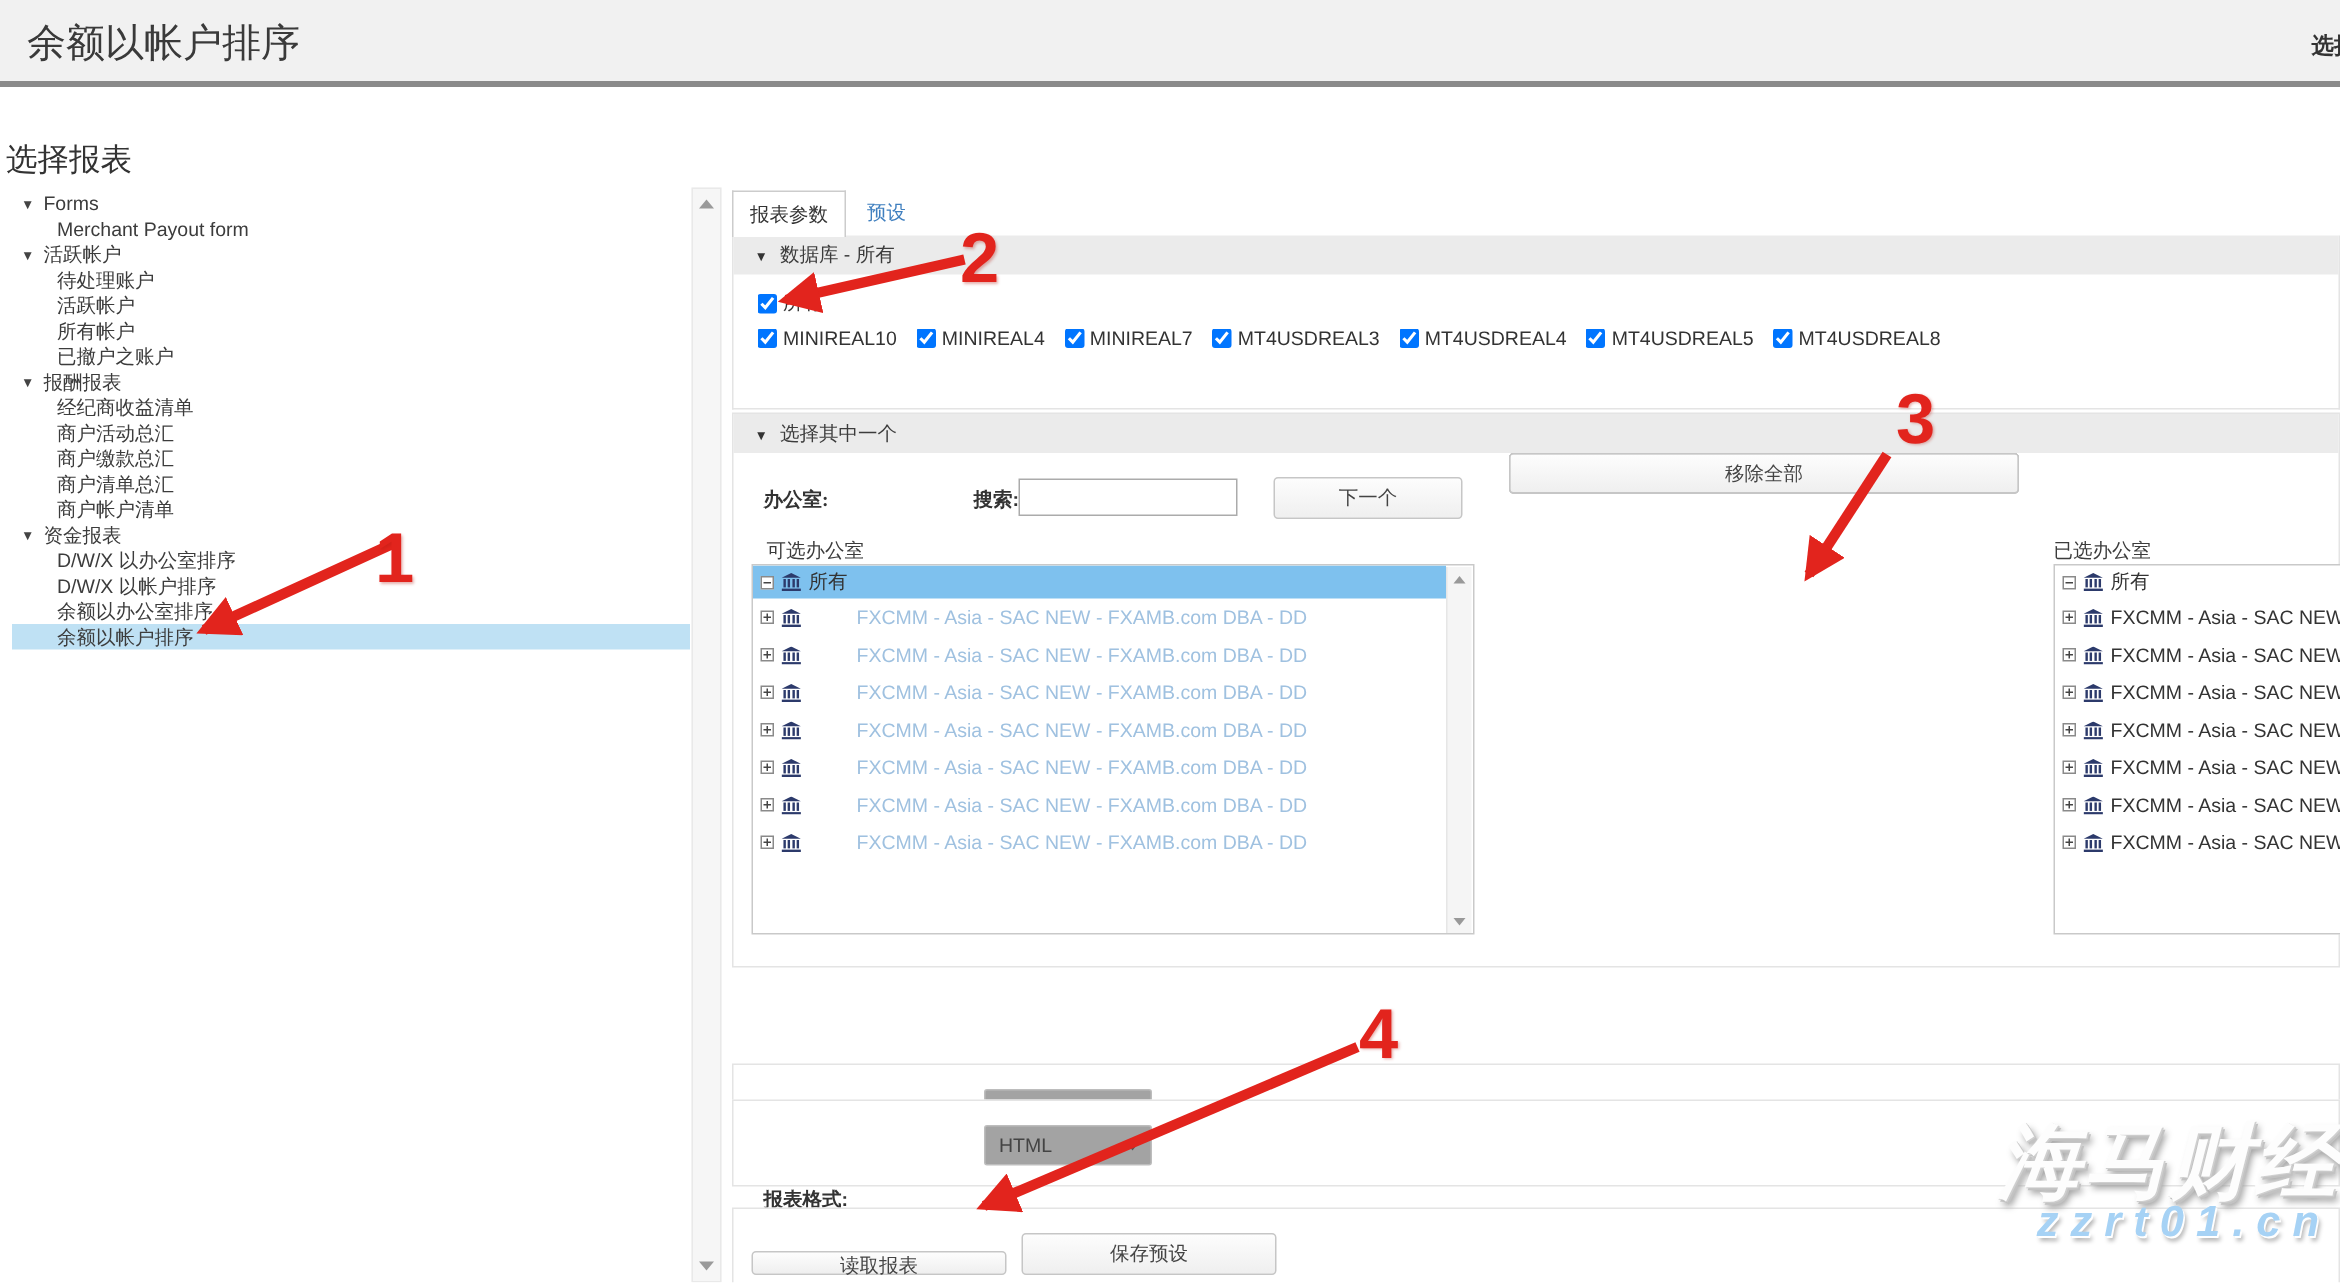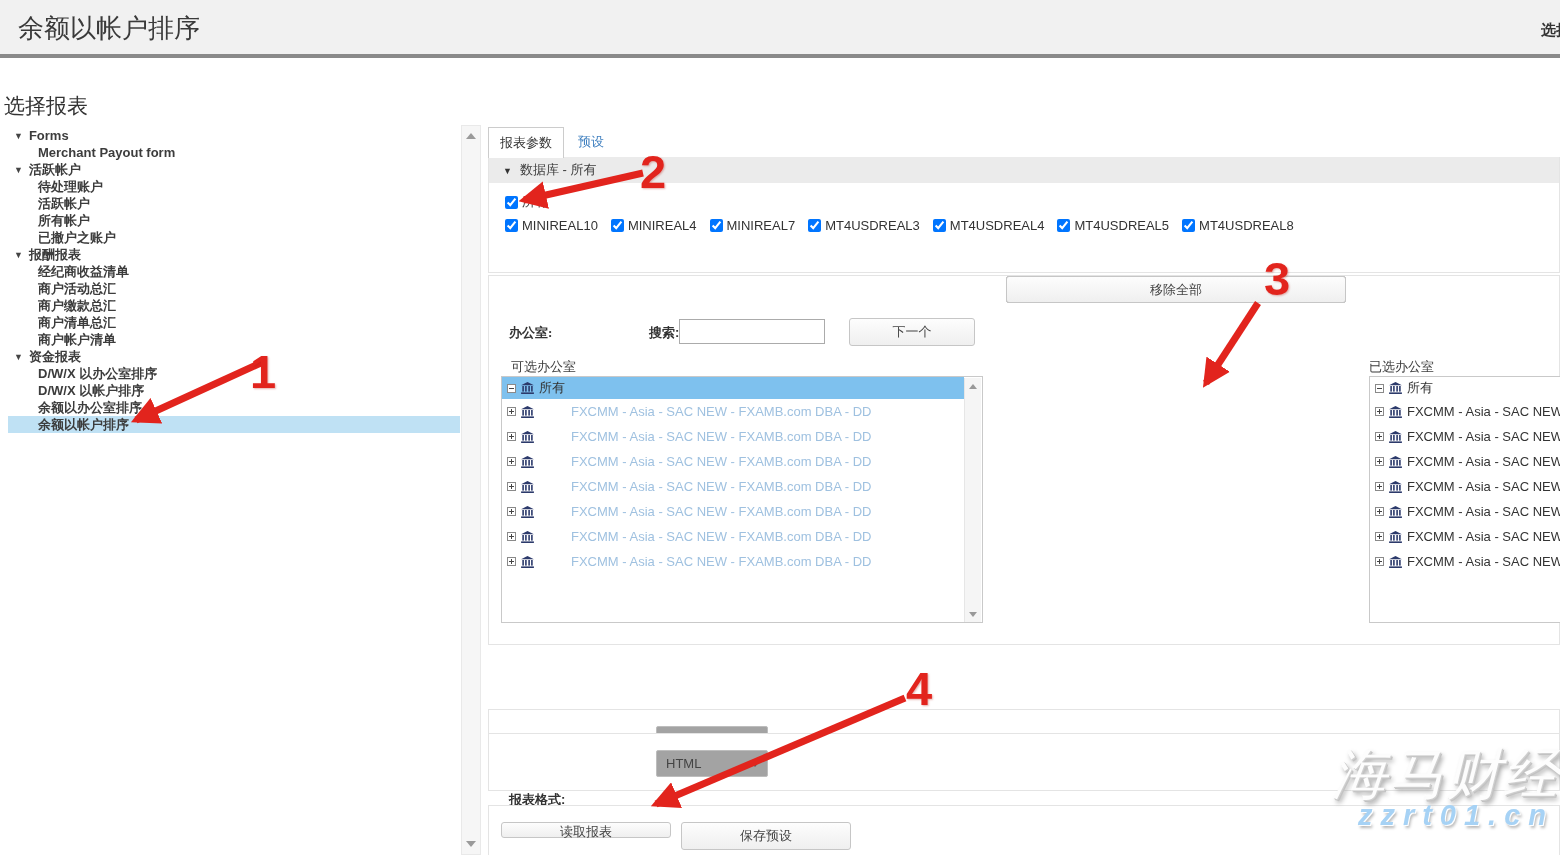--- a/index.html
+++ b/index.html
@@ -10,21 +10,21 @@
   .win-header { position:absolute; left:0; top:0; width:1560px; height:58px;
     background:#f1f1f1; border-bottom:4px solid #8a8a8a; }
   .win-title { position:absolute; left:18px; top:11px; font-size:26px; color:#3a3a3a; }
   .hdr-right { position:absolute; left:1541px; top:21px; font-size:15px; font-weight:bold; color:#333; white-space:nowrap; }
 
   .page-title { position:absolute; left:4px; top:92px; font-size:21px; color:#333; }
 
   
   .tree { position:absolute; left:8px; top:127px; width:452px; }
   .tree-item { height:17px; line-height:17px; font-size:13px; color:#3c3c3c;
-    padding-left:30px; white-space:nowrap; cursor:default;font-weight:bold; }
+    padding-left:30px; white-space:nowrap; cursor:default; }
   .tree-item.parent { padding-left:6px; }
   .tree-item.selected { background:#bfe1f4; }
   .tree-item .caret { display:none; font-size:9px; color:#444; margin-right:6px; vertical-align:1px; }
   .tree-item.parent .caret { display:inline; }
 
   
   .vscroll { position:absolute; background:#f6f6f6; border:1px solid #e9e9e9; }
   .vscroll .arr { position:absolute; left:50%; transform:translateX(-50%);
     width:0; height:0; border-left:5px solid transparent; border-right:5px solid transparent; }
   .vscroll .arr.up { top:7px; border-bottom:6px solid #9a9a9a; }
@@ -102,25 +102,25 @@
 
   
   .select { position:absolute; left:167px; top:16px; width:112px; height:27px;
     background:#a3a3a3; border:1px solid #bdbdbd; border-radius:2px;
     font-size:13px; color:#444; line-height:25px; padding-left:9px; cursor:pointer; }
   .select .sel-arrow { position:absolute; right:8px; top:11px; width:0; height:0;
     border-left:4px solid transparent; border-right:4px solid transparent; border-top:5px solid #555; }
   #period-label { left:20px; top:22px; }
   #format-label { left:20px; top:24px;margin-top:33px; }
 
-  #load-btn { position:absolute; left:12px; top:16px; width:170px; height:16px; }
+  #load-btn { position:absolute; left:12px; top:28px; width:170px; height:16px; }
   #save-btn { position:absolute; left:192px; top:16px; width:170px; height:28px; }
 
   
-  .wm1 { position:absolute; right:0px; top:738px; font-size:55px; font-weight:400; font-style:italic;
+  .wm1 { position:absolute; right:0px; top:738px; font-size:55px; font-weight:700; font-style:italic;
     color:#fdfdfd; letter-spacing:2px; z-index:40; white-space:nowrap;
     text-shadow:1px 1px 0 #cfcfcf, 2px 2px 0 #c2c2c2, 3px 4px 5px #9e9e9e; }
   .wm2 { position:absolute; right:6px; top:799px; font-size:29px; font-weight:800; font-style:italic;
     color:#a6d2f5; letter-spacing:8px; z-index:40; white-space:nowrap;
     text-shadow:1px 1px 0 #fff, 2px 3px 3px #b5b5b5; }
 
   
   #annot-svg { position:absolute; left:0; top:0; z-index:50; pointer-events:none; }
   .step-num { position:absolute; z-index:50; pointer-events:none; font-size:47px; font-weight:bold;
     color:#e2241d; text-shadow:1px 1px 2px rgba(180,30,20,.35); }
@@ -265,20 +265,21 @@
 
         <label class="chk-label">
           <input type="checkbox" checked="" style="">
           <span>MT4USDREAL8</span>
         </label>
 
     </div>
   </div>
 
   <div class="panel" id="panel-office">
+    <div class="sec-hdr">选择其中一个</div>
 
     <div class="fld-label" id="office-label">办公室:</div>
     <div class="fld-label" id="search-label">搜索:</div>
     <input id="search-input" type="text" value="" style="">
     <button class="btn" id="next-btn">下一个</button>
 
     <div class="list-title" id="avail-title">可选办公室</div>
 
     <div class="office-list" id="avail-list">
       <div class="lrow root">

